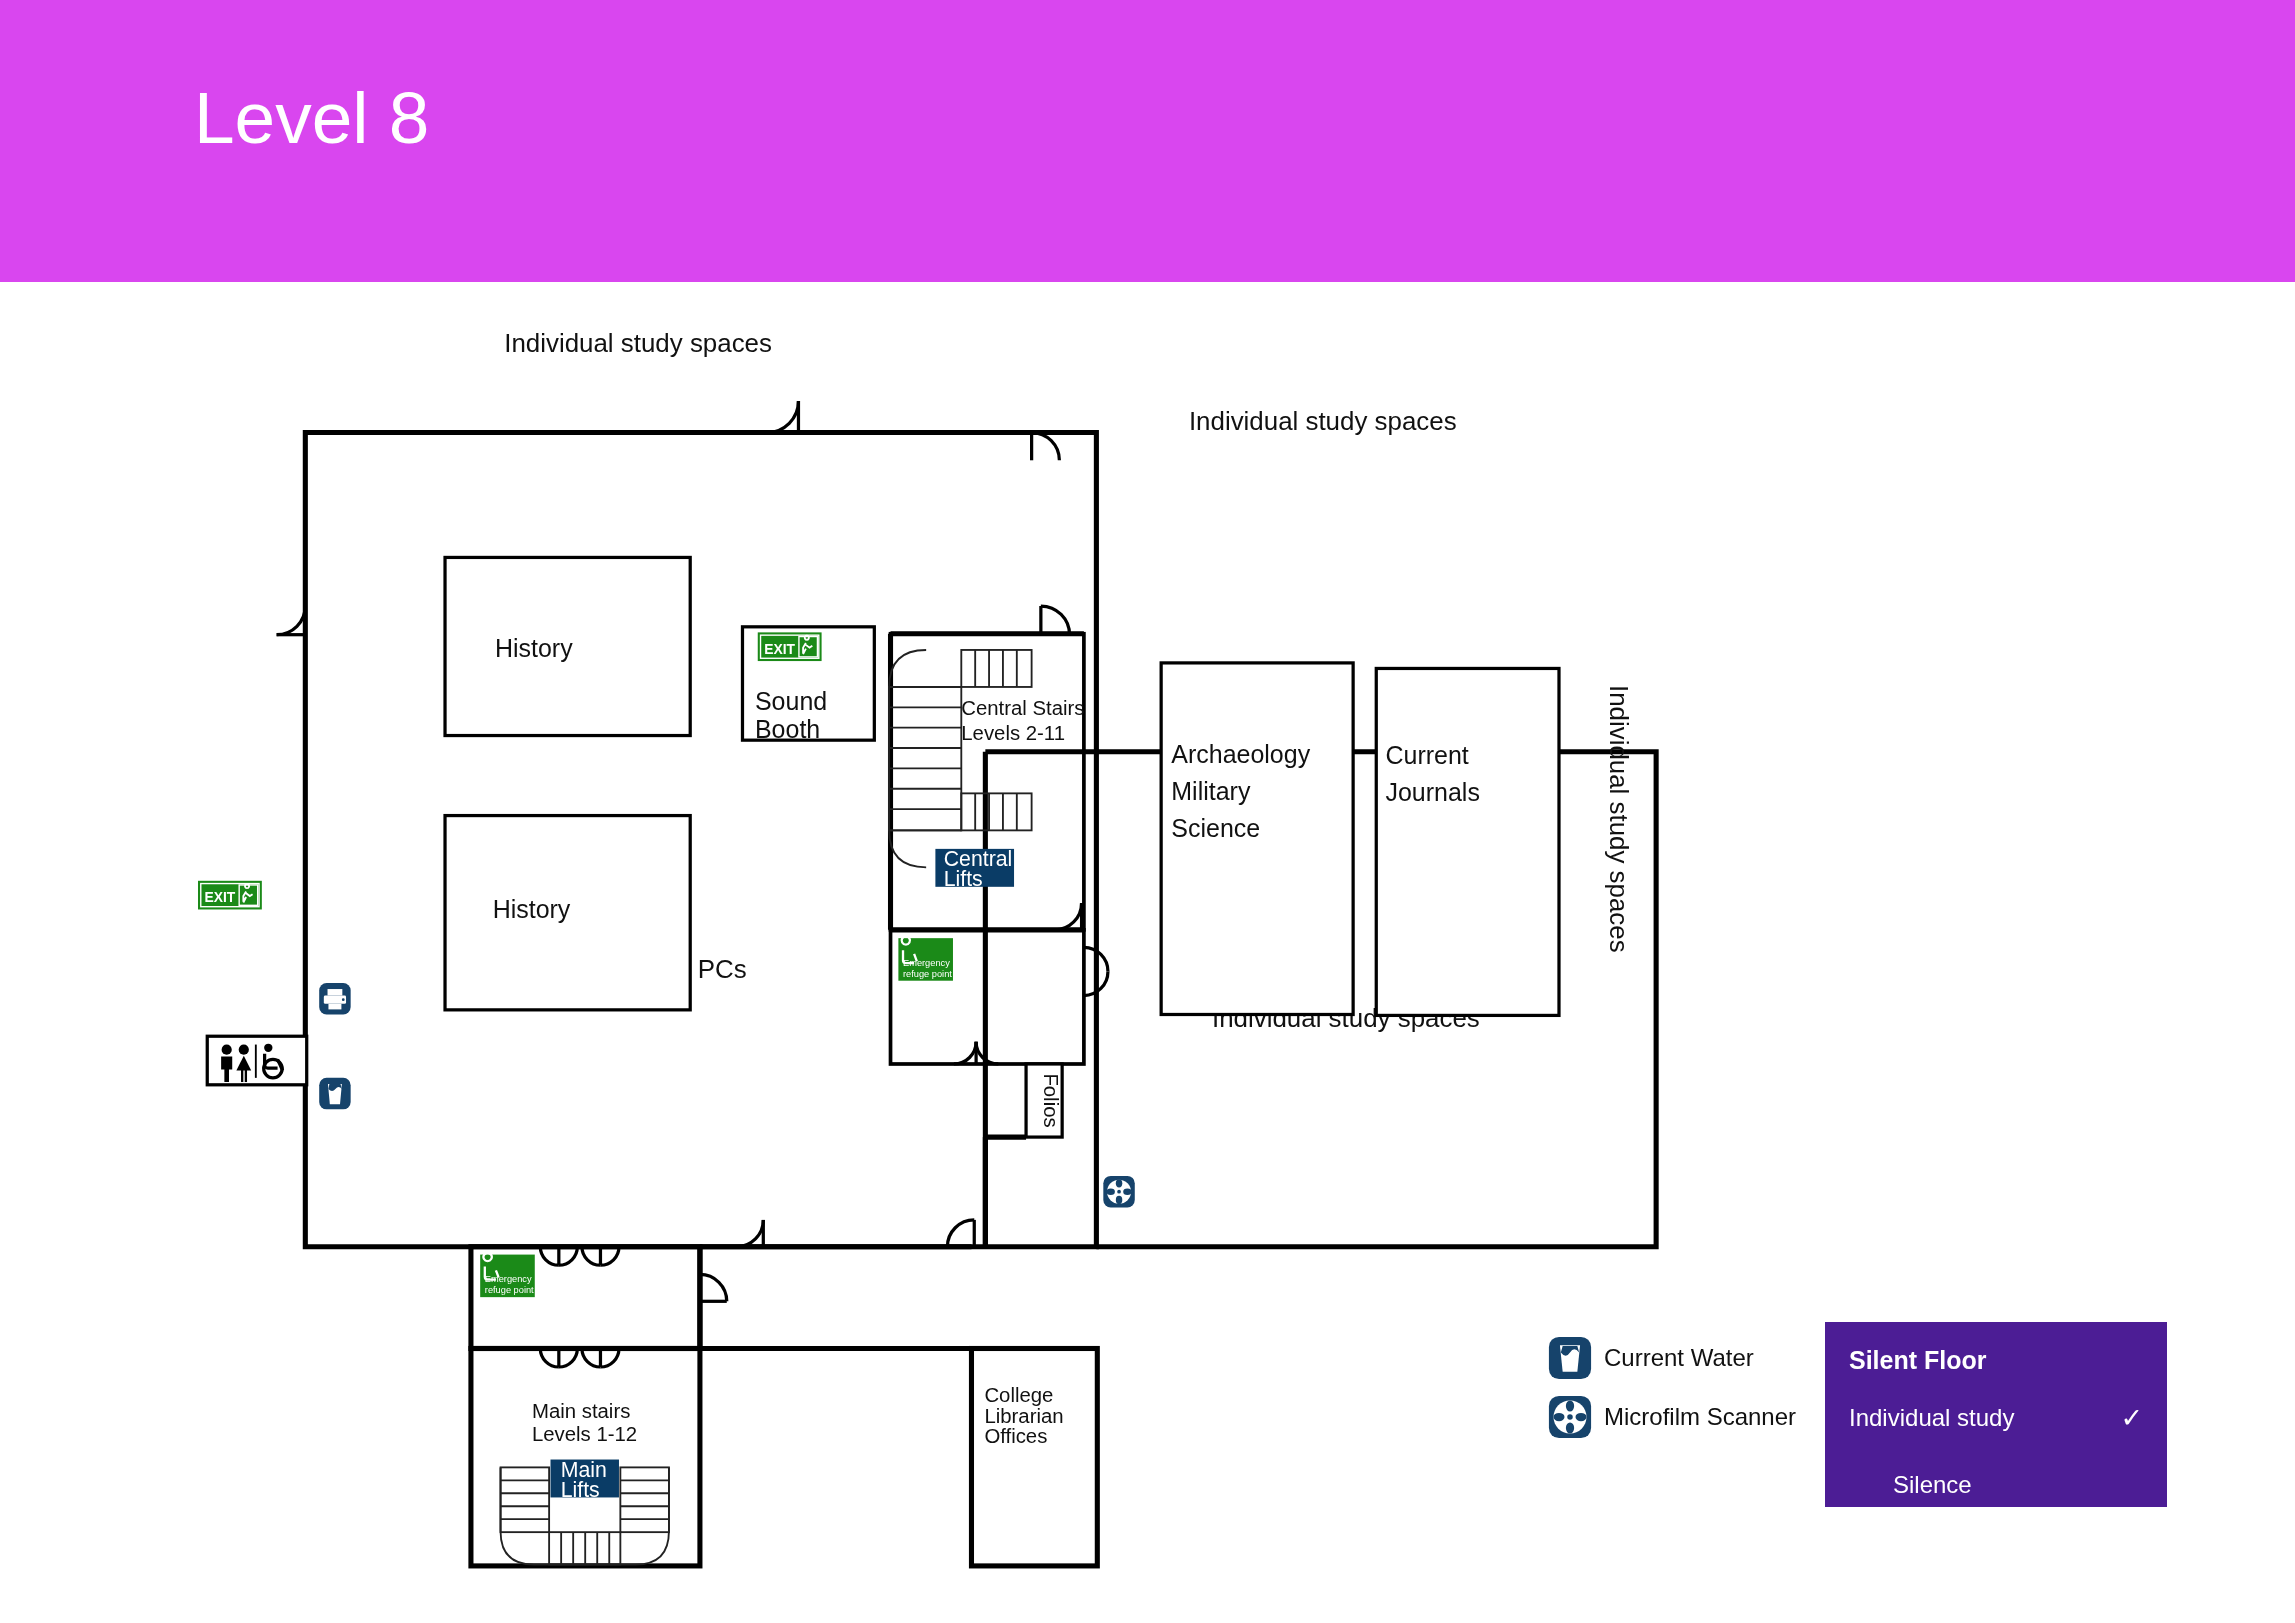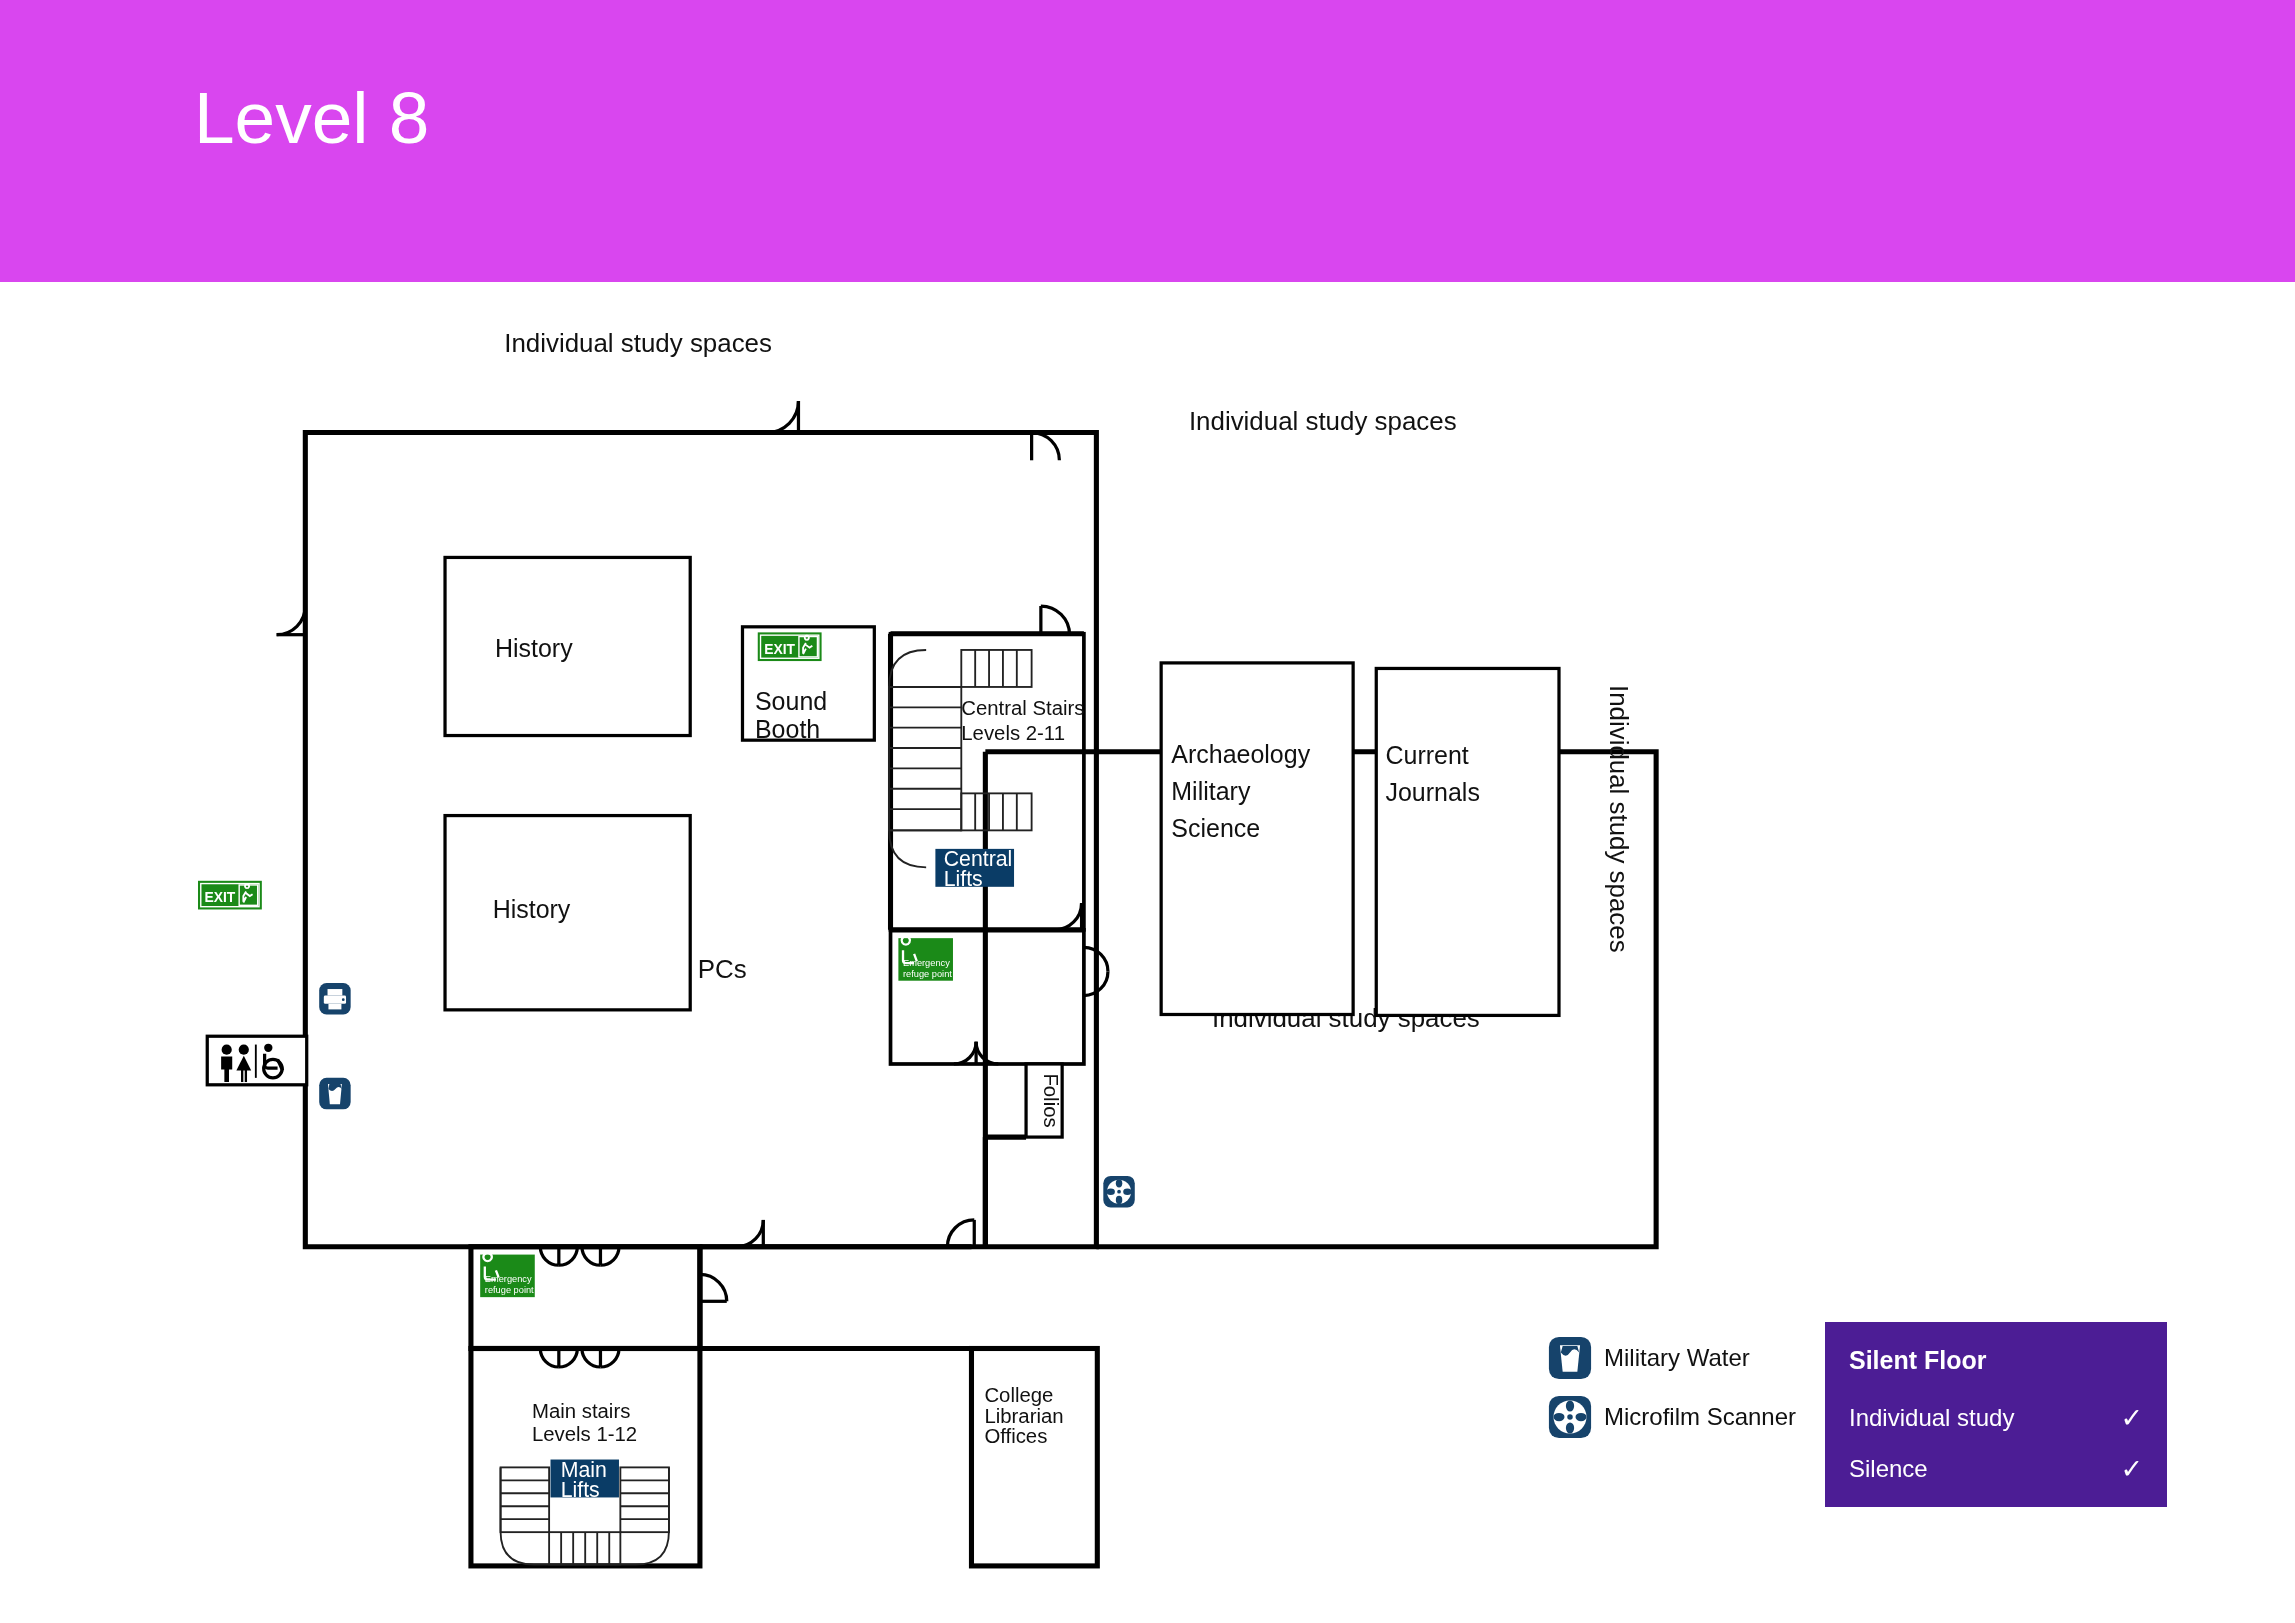--- a/index.html
+++ b/index.html
@@ -311,21 +311,21 @@
 </div>
 
 <div id="legend">
 
   <div class="legend-row">
     <svg class="legend-ico" viewBox="0 0 96 96">
       <rect x="2" y="2" width="92" height="92" rx="22" fill="#16436B"></rect>
       <path d="M26 20 h44 l-6 58 h-32 z" fill="#fff"></path>
       <path d="M28 36 q 11 14 20 0 q 9 -14 20 0 l -4 -14 h -32 z" fill="#16436B"></path>
     </svg>
-    <span class="legend-txt">Military Water</span>
+    <span class="legend-txt">Current Water</span>
   </div>
 
 
   <div class="legend-row">
     <svg class="legend-ico" viewBox="0 0 96 96">
       <rect x="2" y="2" width="92" height="92" rx="22" fill="#16436B"></rect>
       <circle cx="48" cy="48" r="36" fill="#fff"></circle>
       <ellipse cx="48" cy="24" rx="9" ry="12" fill="#16436B"></ellipse>
       <ellipse cx="48" cy="72" rx="9" ry="12" fill="#16436B"></ellipse>
       <ellipse cx="24" cy="48" rx="12" ry="9" fill="#16436B"></ellipse>
@@ -338,18 +338,18 @@
 </div>
 
 <div id="silent">
   <div id="silent-title">Silent Floor</div>
 
   <div class="silent-row" style="top:82px;align-items:center;">
     <span class="silent-label">Individual study</span>
     <span class="silent-check">✓</span>
   </div>
 
-  <div class="silent-row" style="top:133px;">
+  <div class="silent-row" style="top:149px;margin-left:44px;">
     <span class="silent-label">Silence</span>
     <span class="silent-check">✓</span>
   </div>
 </div>
 
 
 </body></html>

